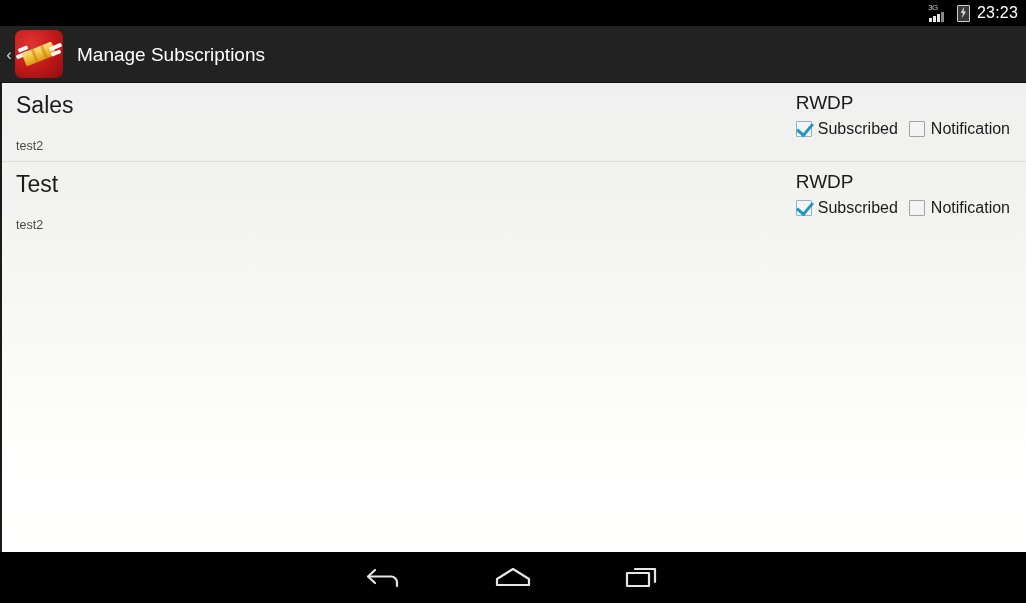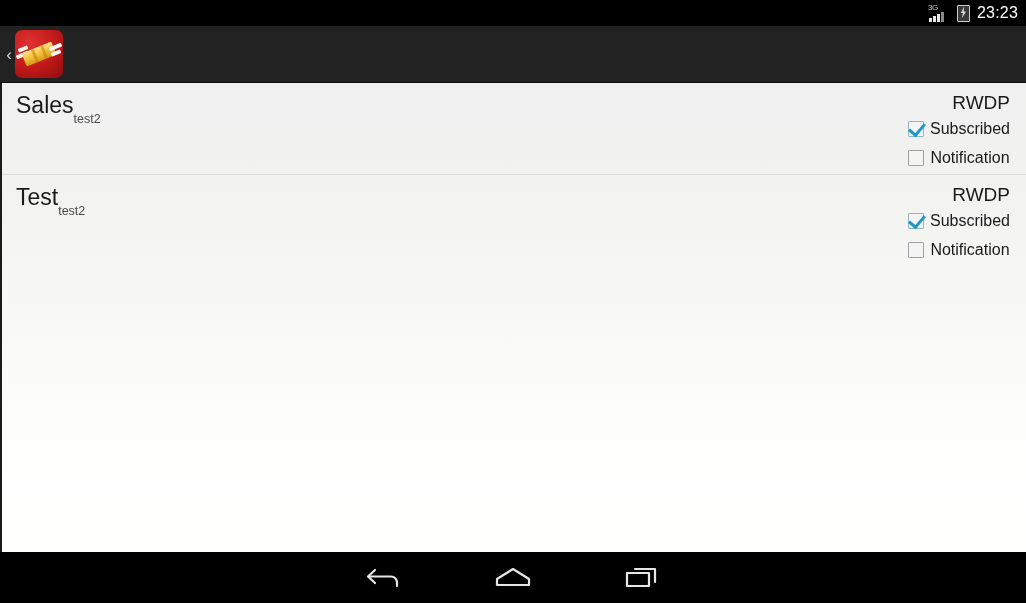--- a/index.html
+++ b/index.html
@@ -193,54 +193,52 @@
     padding: 9px 16px 7px 14px;
     display: flex;
     align-items: flex-start;
     justify-content: space-between;
   }
   .row + .row {
     border-top: 1px solid #dddddd;
   }
   .row-left {
     display: flex;
-    flex-direction: row;
+    flex-direction: column;
     justify-content: center;
   }
   .row-title {
     font-size: 23px;
     line-height: 27px;
     color: #1a1a1a;
     font-family: "Liberation Sans", sans-serif;
     font-weight: normal;
   }
   .row-sub {
     font-size: 12.5px;
     line-height: 15px;
     color: #4a4a4a;
     margin-top: 20px;
     font-family: "Liberation Sans", sans-serif;
   }
   .row-right {
     display: flex;
     flex-direction: column;
-    align-items: flex-end;
   }
   .row-code {
     font-size: 19px;
     line-height: 22px;
     color: #1a1a1a;
     font-family: "Liberation Sans", sans-serif;
   }
   .check-group {
     display: flex;
     align-items: center;
     margin-top: 6px;
     gap: 11px;
-    flex-direction: column;
   }
   .check-item {
     display: flex;
     align-items: center;
     gap: 6px;
   }
   .cbox {
     position: relative;
     width: 16px;
     height: 16px;
@@ -325,20 +323,21 @@
     <span id="up-chevron">‹</span>
 
     <span id="app-icon">
       <span class="tail t3"></span>
       <span class="tail t1"></span>
       <span class="wrap-body"></span>
       <span class="tail t2"></span>
       <span class="tail t4"></span>
     </span>
 
+    <span id="action-title">Manage Subscriptions</span>
   </div>
 
   <div id="content">
     <div id="list">
 
       <div class="row">
         <div class="row-left">
           <span class="row-title">Sales</span>
           <span class="row-sub">test2</span>
         </div>

